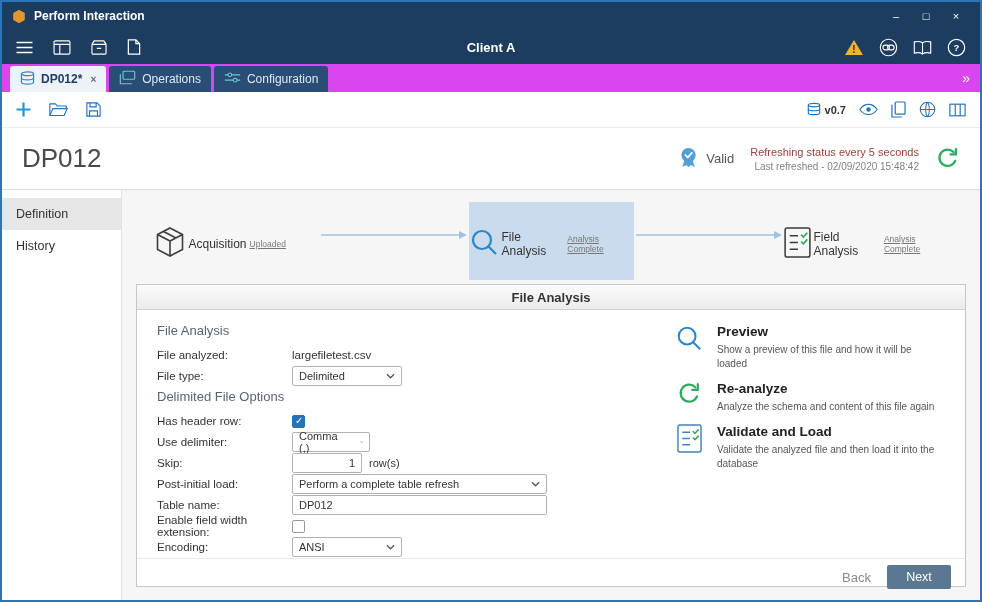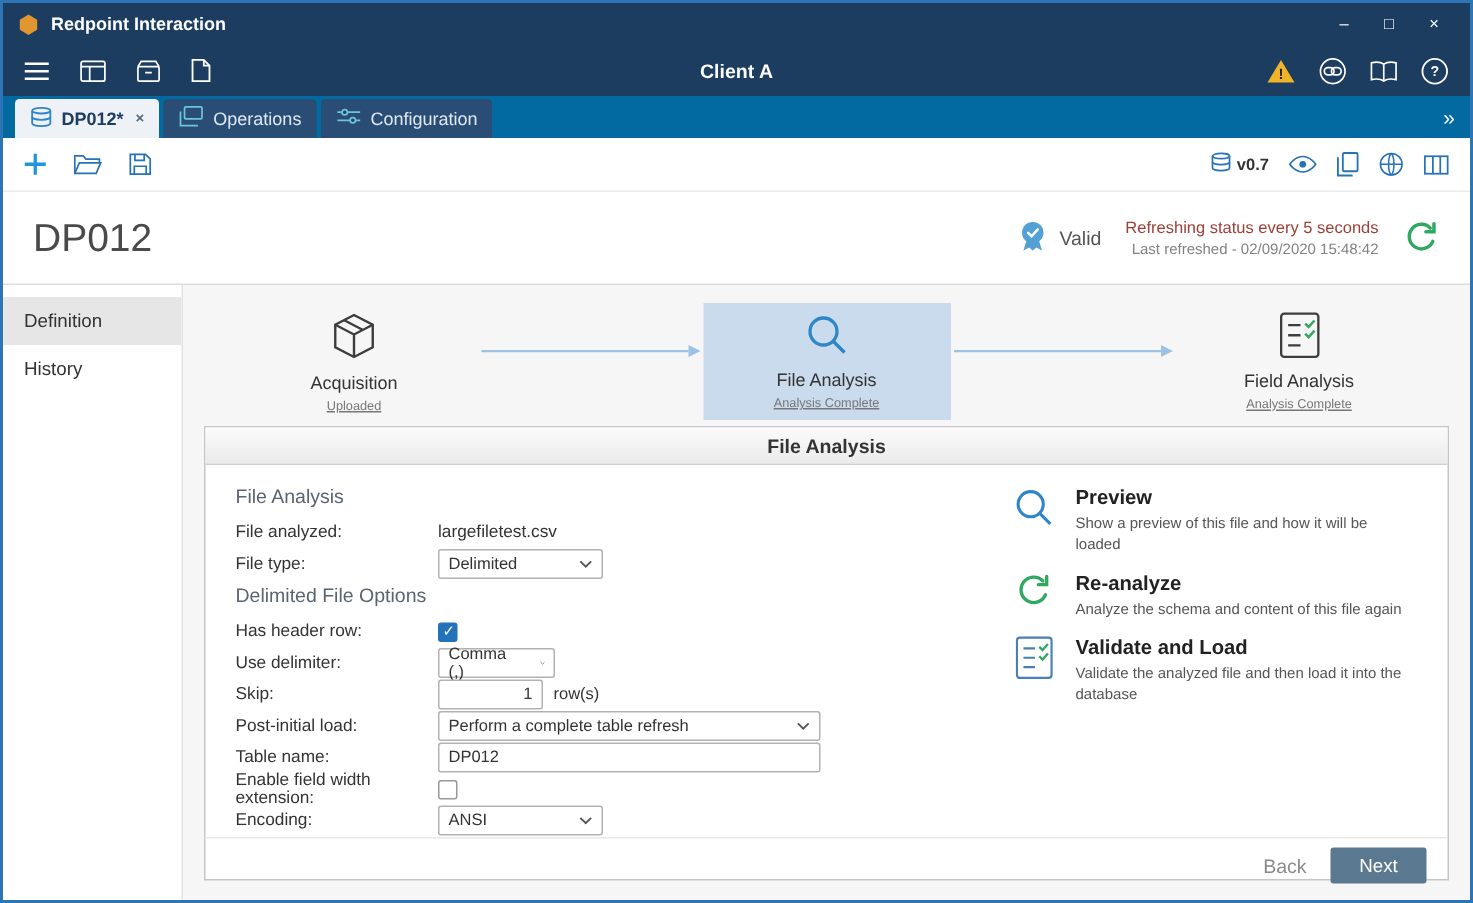--- a/index.html
+++ b/index.html
@@ -14,21 +14,21 @@
   .win-btn { width:28px; height:22px; display:flex; align-items:center; justify-content:center; color:#fff; font-size:11px; }
 
   
   .toolbar-top { height:34px; background:#1c3c60; display:flex; align-items:center; padding:0 14px; position:relative; }
   .tb-group { display:flex; align-items:center; gap:20px; }
   .client-name { position:absolute; left:50%; transform:translateX(-50%); color:#fff; font-size:13px; font-weight:bold; }
   .tb-right { margin-left:auto; display:flex; align-items:center; gap:15px; }
   .tb-icon { display:flex; align-items:center; }
 
   
-  .tabbar { height:28px; background:#0369a1; display:flex; align-items:flex-end; padding:0 0 0 8px;justify-content:space-between; }
+  .tabbar { height:28px; background:#d946ef; display:flex; align-items:flex-end; padding:0 0 0 8px;justify-content:space-between; }
   .tab { height:26px; display:flex; align-items:center; gap:6px; padding:0 10px; font-size:12px; color:#dfe8f1; background:#2a4d75; margin-right:3px; border-radius:3px 3px 0 0; }
   .tab.active { background:#eef2f7; color:#1d3d61; font-weight:bold; }
   .tab-close { color:#5a6b7c; font-size:10px; margin-left:2px; }
   .tab-overflow { margin-left:auto; align-self:center; color:#fff; font-size:14px; padding:0 10px; }
 
   
   .toolbar2 { height:36px; background:#fff; display:flex; align-items:center; gap:18px; padding:0 14px; border-bottom:1px solid #ececec; }
   .toolbar2 .right { margin-left:auto; display:flex; gap:13px; }
   .version { display:flex; align-items:center; gap:4px; font-size:11px; color:#333; font-weight:bold; }
 
@@ -43,21 +43,21 @@
 
   
   .body { display:flex; height:410px; }
   .sidebar { width:120px; background:#fff; border-right:1px solid #e3e3e3; padding-top:8px; flex:0 0 120px; }
   .side-item { height:32px; display:flex; align-items:center; padding-left:14px; font-size:12.5px; color:#333; }
   .side-item.active { background:#e6e6e6; }
   .content { flex:1; position:relative; background:#f6f6f6; }
 
   
   .stepper { display:flex; justify-content:center; align-items:flex-start; padding-top:12px; }
-  .step { width:165px; height:78px; display:flex; flex-direction:column; align-items:center; gap:3px; padding-top:6px; }
+  .step { width:165px; height:78px; display:flex; flex-direction:row; align-items:center; gap:3px; padding-top:6px; }
   .step.active { background:#c9dbec; }
   .step-title { font-size:12px; color:#333; }
   .step-sub { font-size:8.5px; color:#777;text-decoration:underline; }
   .step-arrow { margin-top:24px; }
 
   
   .panel { position:absolute; left:14px; right:14px; top:94px; bottom:13px; background:#fff; border:1px solid #c6c6c6; display:flex; flex-direction:column; }
   .panel-header { height:25px; flex:0 0 25px; background:linear-gradient(#fbfbfb,#ebebeb); border-bottom:1px solid #cfcfcf; display:flex; align-items:center; justify-content:center; font-size:13px; font-weight:bold; color:#333; }
   .panel-body { flex:1; position:relative; padding:10px 20px 0; }
   .section-h { font-size:13px; color:#5a6470; margin:3px 0 7px; }
@@ -88,21 +88,21 @@
 <body>
 
 <div class="window">
 
   <div class="titlebar">
     <span class="tb-icon">
       <svg width="14" height="15" viewBox="0 0 20 22">
           <path d="M10 1l8.5 5v10L10 21l-8.5-5V6z" fill="#e2962f"></path>
         </svg>
     </span>
-    <span class="app-title">Redpoint Interaction</span>
+    <span class="app-title">Perform Interaction</span>
     <span class="win-controls">
       <span class="win-btn">–</span>
       <span class="win-btn">□</span>
       <span class="win-btn">×</span>
     </span>
   </div>
 
   <div class="toolbar-top">
     <span class="tb-group">
       <span class="tb-icon">

